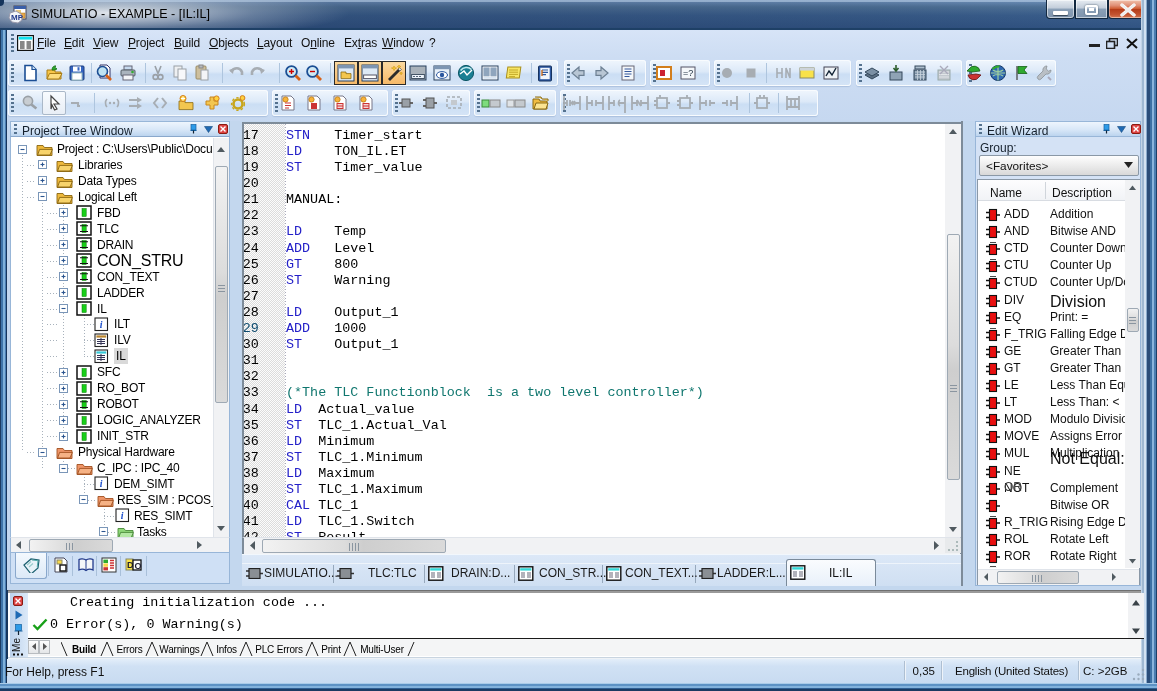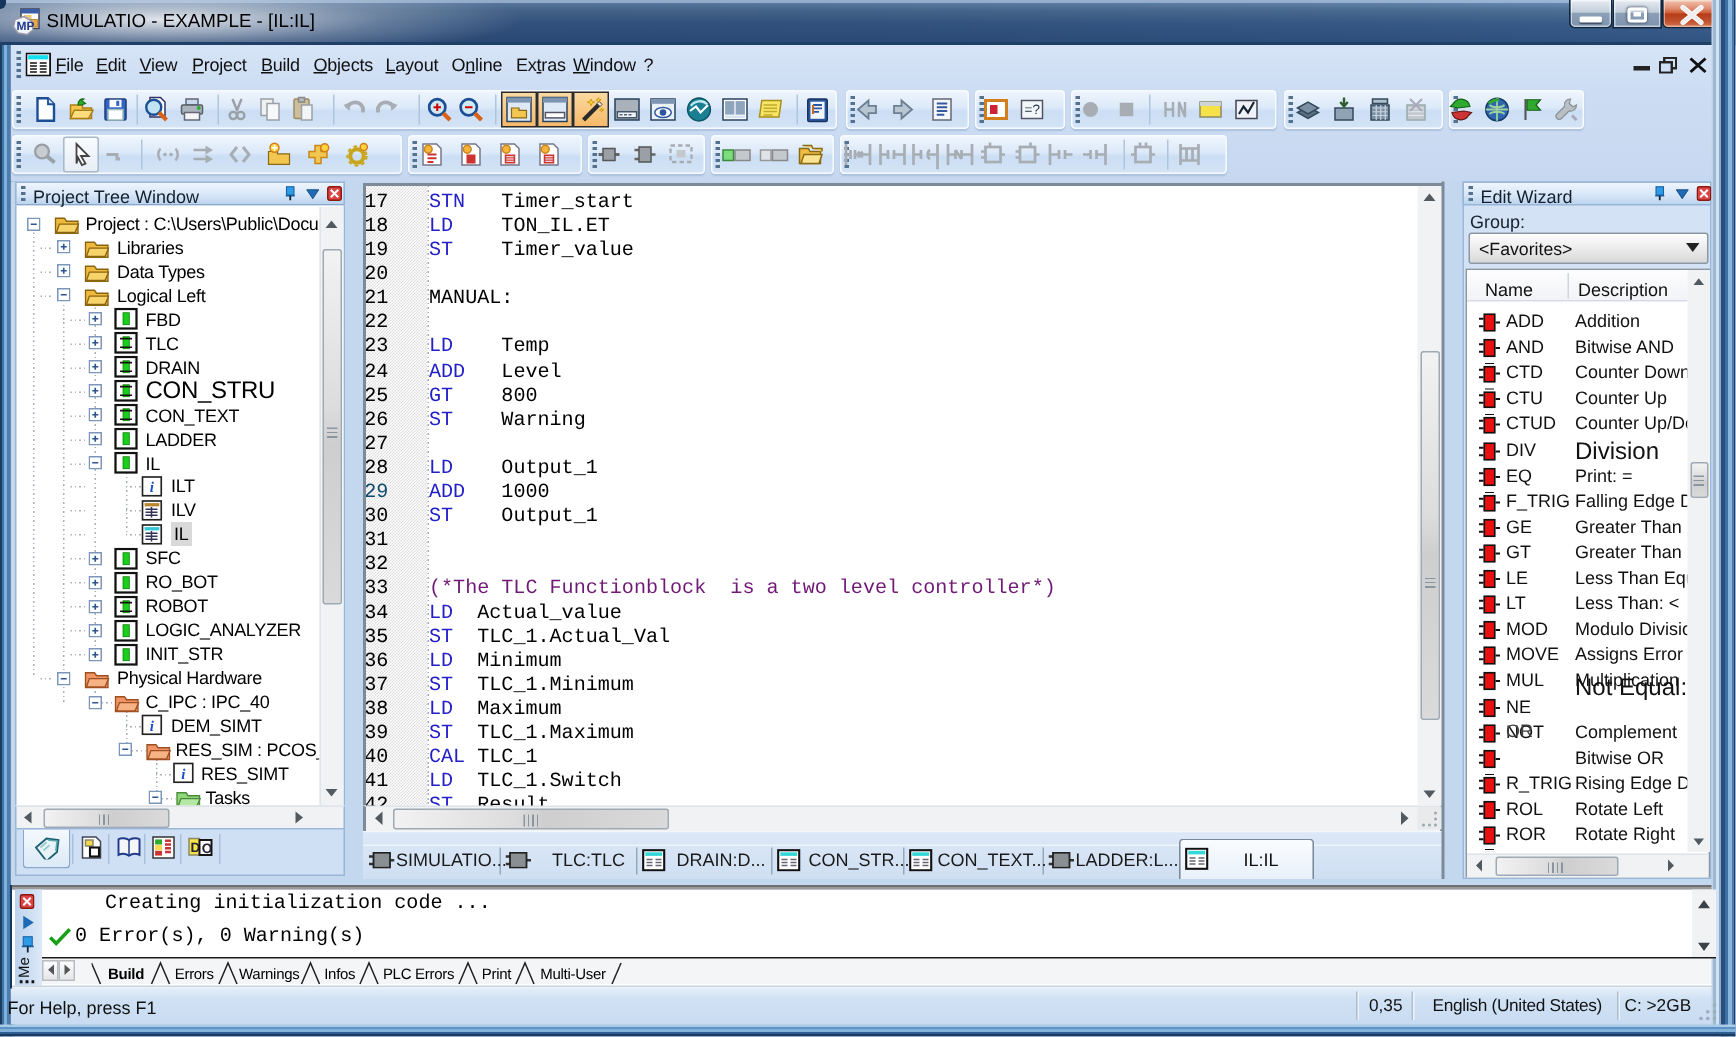--- a/index.html
+++ b/index.html
@@ -1050,21 +1050,21 @@
     <div class="mono a" style="left:-1.2px;top:164.8px;color:#000">27</div>
     <div class="mono a" style="left:-1.2px;top:180.90000000000003px;color:#000">28</div>
     <div class="mono a" style="left:42px;top:180.90000000000003px;color:#000"><span style="color:#2420c8">LD</span>&nbsp;&nbsp;&nbsp;&nbsp;Output_1</div>
     <div class="mono a" style="left:-1.2px;top:197.00000000000003px;color:#0c4a6e">29</div>
     <div class="mono a" style="left:42px;top:197.00000000000003px;color:#000"><span style="color:#2420c8">ADD</span>&nbsp;&nbsp;&nbsp;1000</div>
     <div class="mono a" style="left:-1.2px;top:213.10000000000002px;color:#000">30</div>
     <div class="mono a" style="left:42px;top:213.10000000000002px;color:#000"><span style="color:#2420c8">ST</span>&nbsp;&nbsp;&nbsp;&nbsp;Output_1</div>
     <div class="mono a" style="left:-1.2px;top:229.20000000000005px;color:#000">31</div>
     <div class="mono a" style="left:-1.2px;top:245.30000000000004px;color:#000">32</div>
     <div class="mono a" style="left:-1.2px;top:261.40000000000003px;color:#000">33</div>
-    <div class="mono a" style="left:42px;top:261.40000000000003px;color:#701a75">(*The TLC Functionblock  is a two level controller*)</div>
+    <div class="mono a" style="left:42px;top:261.40000000000003px;color:#0f766e">(*The TLC Functionblock  is a two level controller*)</div>
     <div class="mono a" style="left:-1.2px;top:277.50000000000006px;color:#000">34</div>
     <div class="mono a" style="left:42px;top:277.50000000000006px;color:#000"><span style="color:#2420c8">LD</span>&nbsp;&nbsp;Actual_value</div>
     <div class="mono a" style="left:-1.2px;top:293.6px;color:#000">35</div>
     <div class="mono a" style="left:42px;top:293.6px;color:#000"><span style="color:#2420c8">ST</span>&nbsp;&nbsp;TLC_1.Actual_Val</div>
     <div class="mono a" style="left:-1.2px;top:309.70000000000005px;color:#000">36</div>
     <div class="mono a" style="left:42px;top:309.70000000000005px;color:#000"><span style="color:#2420c8">LD</span>&nbsp;&nbsp;Minimum</div>
     <div class="mono a" style="left:-1.2px;top:325.8px;color:#000">37</div>
     <div class="mono a" style="left:42px;top:325.8px;color:#000"><span style="color:#2420c8">ST</span>&nbsp;&nbsp;TLC_1.Minimum</div>
     <div class="mono a" style="left:-1.2px;top:341.90000000000003px;color:#000">38</div>
     <div class="mono a" style="left:42px;top:341.90000000000003px;color:#000"><span style="color:#2420c8">LD</span>&nbsp;&nbsp;Maximum</div>

